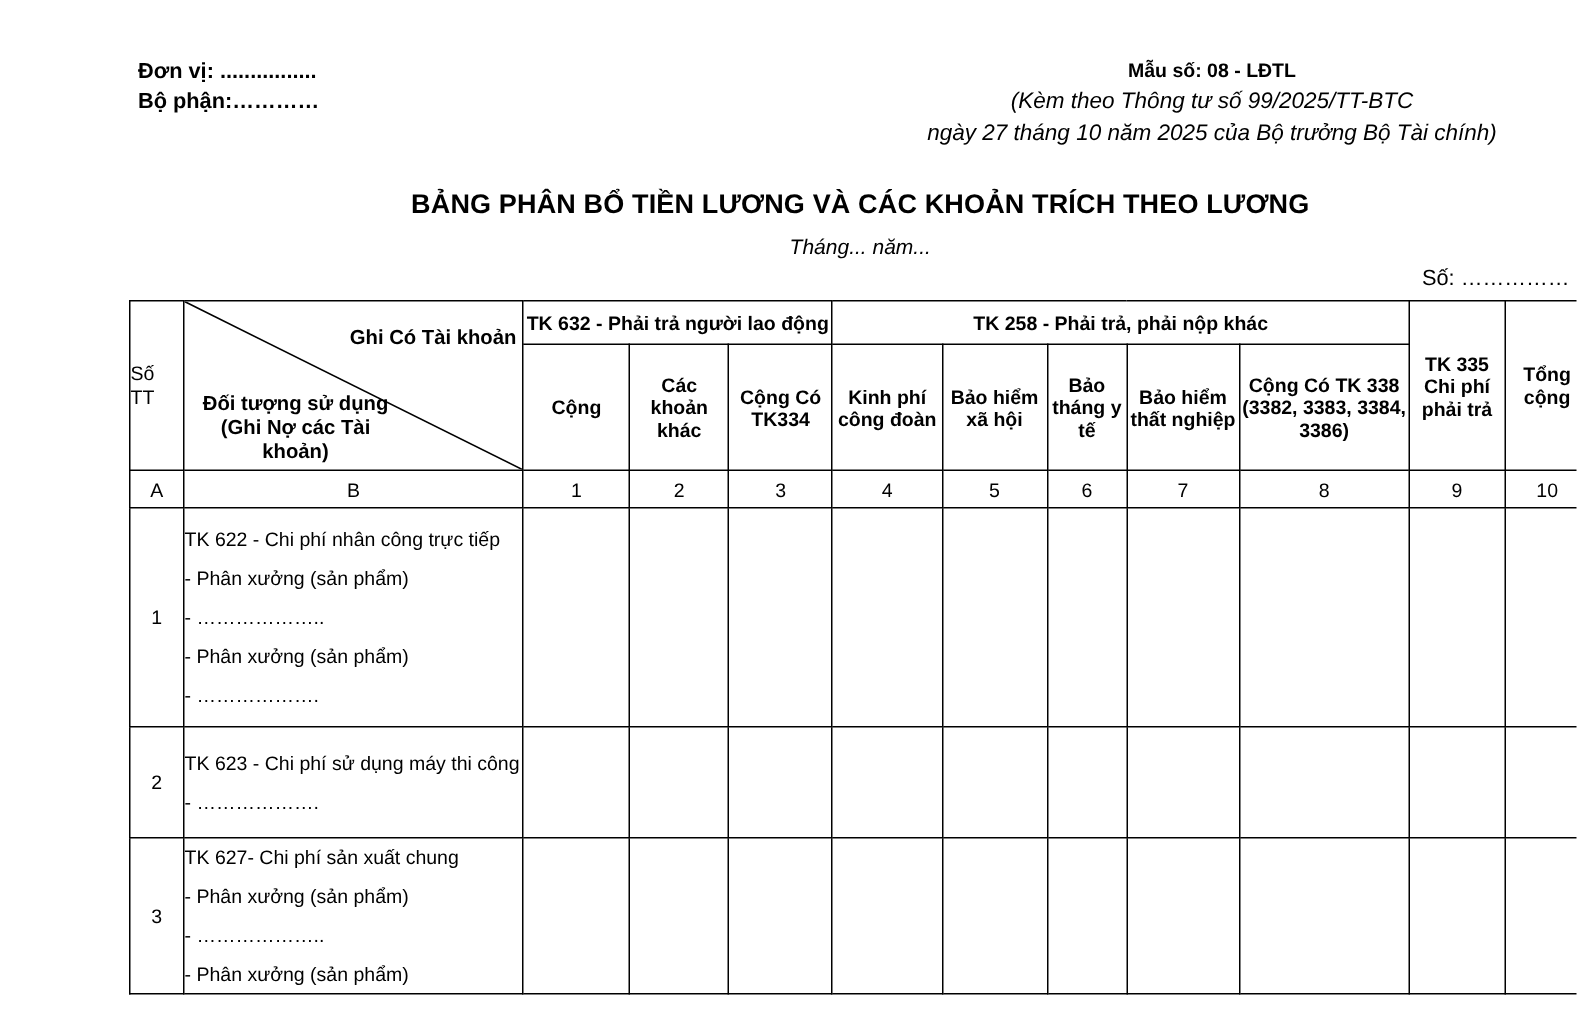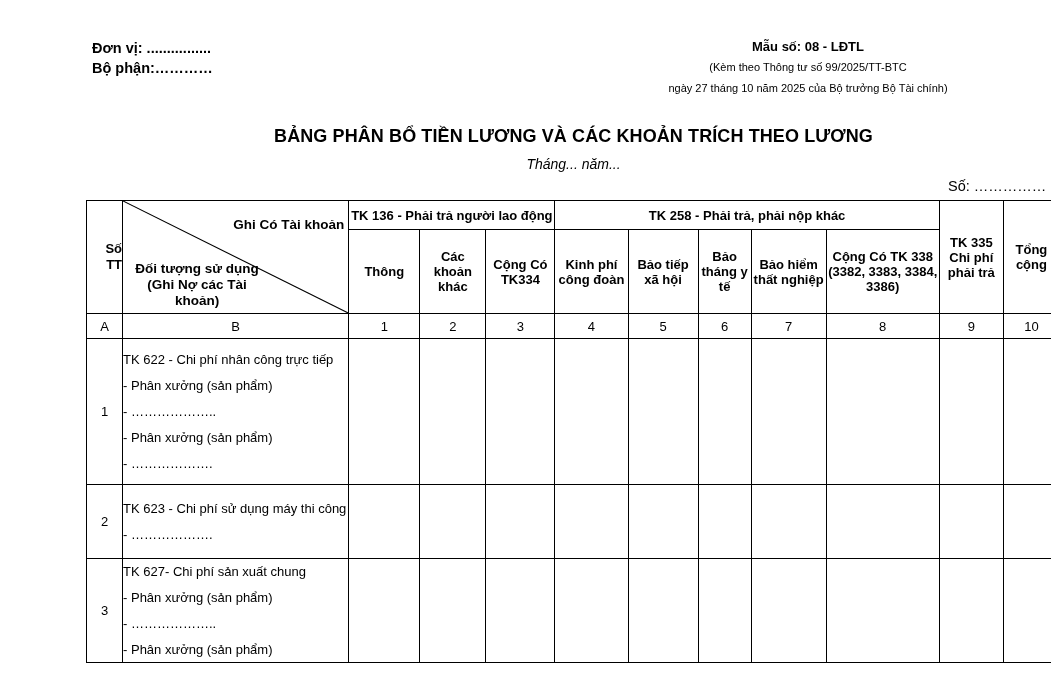--- a/index.html
+++ b/index.html
@@ -42,21 +42,22 @@
     width: 480px;
     text-align: center;
     line-height: 21px;
   }
   .form-no {
     font-size: 13px;
     font-weight: bold;
     white-space: nowrap;
   }
   .form-circ {
-    font-size: 11px;
+    font-size: 15px;
+    font-style: italic;
     white-space: nowrap;
   }
 
   .doc-title {
     position: absolute;
     left: 0;
     top: 126px;
     width: 1051px;
     text-align: center;
     font-size: 18px;
@@ -138,22 +139,22 @@
     left: 4px;
     bottom: 4px;
     font-weight: bold;
     font-size: 13.5px;
     line-height: 16px;
     text-align: center;
     max-width: 140px;
   }
 
   .stt-cell {
-    text-align: right;
-    font-weight: bold;
+    text-align: left;
+    font-weight: normal;
     font-size: 13.5px;
     line-height: 16px;
   }
 
   
   .rownum {
     text-align: center;
     font-size: 14px;
     vertical-align: middle;
   }
@@ -214,32 +215,32 @@
       <tbody>
           <tr>
         <td class="hd stt-cell" rowspan="2">Số TT</td>
         <td class="diag" rowspan="2">
           <svg class="diag-line" viewBox="0 0 226 112" preserveAspectRatio="none">
             <line x1="0" y1="0" x2="226" y2="112" stroke="#000000" stroke-width="1.1" vector-effect="non-scaling-stroke"></line>
           </svg>
           <span class="top-right">Ghi Có Tài khoản</span>
           <span class="bot-left">Đối tượng sử dụng (Ghi Nợ các Tài khoản)</span>
         </td>
-        <td class="hd" colspan="3">TK 136 - Phải trả người lao động</td>
+        <td class="hd" colspan="3">TK 632 - Phải trả người lao động</td>
         <td class="hd" colspan="5">TK 258 - Phải trả, phải nộp khác</td>
         <td class="hd" rowspan="2">TK 335 Chi phí phải trả</td>
         <td class="hd" rowspan="2">Tổng cộng</td>
       </tr>
 
       <tr>
-        <td class="hd">Thông</td>
+        <td class="hd">Cộng</td>
         <td class="hd">Các khoản khác</td>
         <td class="hd">Cộng Có TK334</td>
         <td class="hd">Kinh phí công đoàn</td>
-        <td class="hd">Bảo tiếp xã hội</td>
+        <td class="hd">Bảo hiểm xã hội</td>
         <td class="hd">Bảo tháng y tế</td>
         <td class="hd">Bảo hiểm thất nghiệp</td>
         <td class="hd">Cộng Có TK 338 (3382, 3383, 3384, 3386)</td>
       </tr>
 
       <tr>
         <td class="keycell">A</td>
         <td class="keycell">B</td>
         <td class="keycell">1</td>
         <td class="keycell">2</td>

